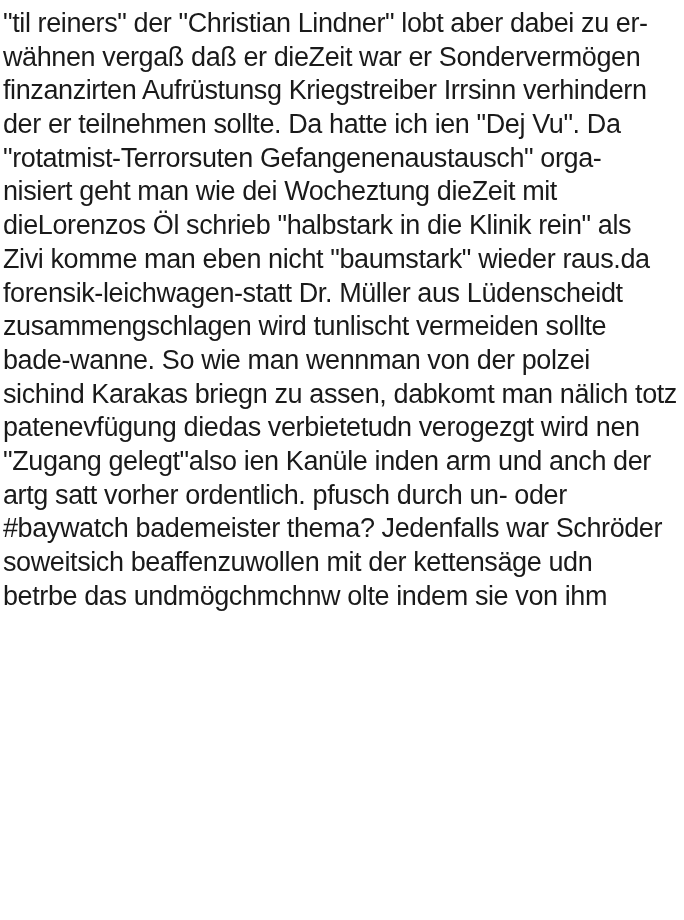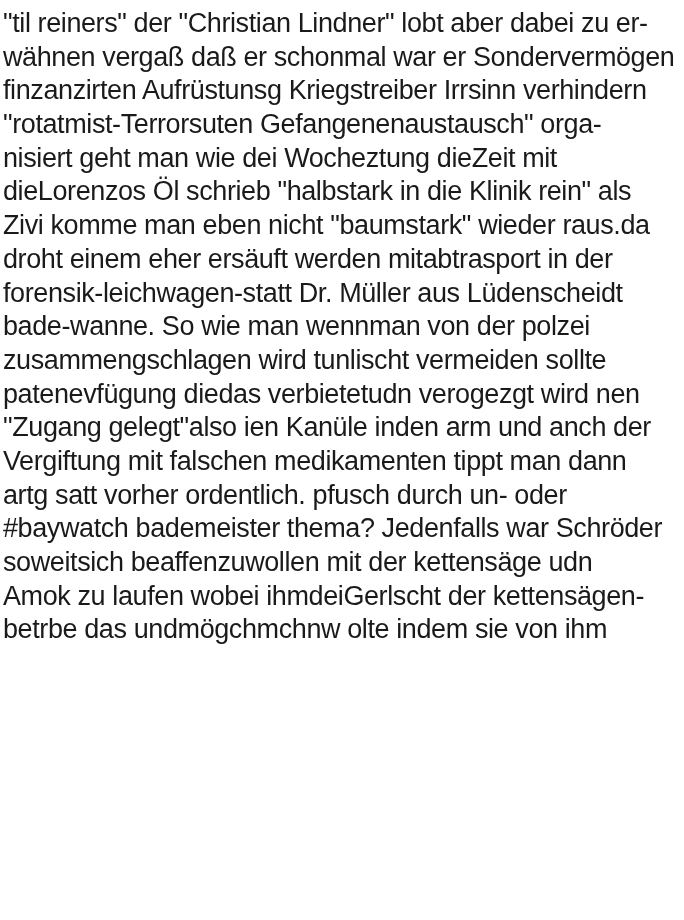--- a/index.html
+++ b/index.html
@@ -25,31 +25,30 @@
   .line {
     white-space: nowrap;
     height: 33.7px;
   }
 </style>
 </head>
 <body>
 
 <div class="doc">
   <div class="line">"til reiners" der "Christian Lindner" lobt aber dabei zu er-</div>
-  <div class="line">wähnen vergaß daß er schonmal war er Sondervermögen</div>
+  <div class="line">wähnen vergaß daß er dieZeit war er Sondervermögen</div>
   <div class="line">finzanzirten Aufrüstunsg Kriegstreiber Irrsinn verhindern</div>
+  <div class="line">der er teilnehmen sollte. Da hatte ich ien "Dej Vu". Da</div>
   <div class="line">"rotatmist-Terrorsuten Gefangenenaustausch" orga-</div>
   <div class="line">nisiert geht man wie dei Wocheztung dieZeit mit</div>
   <div class="line">dieLorenzos Öl schrieb "halbstark in die Klinik rein" als</div>
   <div class="line">Zivi komme man eben nicht "baumstark" wieder raus.da</div>
-  <div class="line">droht einem eher ersäuft werden mitabtrasport in der</div>
   <div class="line">forensik-leichwagen-statt Dr. Müller aus Lüdenscheidt</div>
+  <div class="line">zusammengschlagen wird tunlischt vermeiden sollte</div>
   <div class="line">bade-wanne. So wie man wennman von der polzei</div>
-  <div class="line">zusammengschlagen wird tunlischt vermeiden sollte</div>
+  <div class="line">sichind Karakas briegn zu assen, dabkomt man nälich totz</div>
   <div class="line">patenevfügung diedas verbietetudn verogezgt wird nen</div>
   <div class="line">"Zugang gelegt"also ien Kanüle inden arm und anch der</div>
-  <div class="line">Vergiftung mit falschen medikamenten tippt man dann</div>
   <div class="line">artg satt vorher ordentlich. pfusch durch un- oder</div>
   <div class="line">#baywatch bademeister thema? Jedenfalls war Schröder</div>
   <div class="line">soweitsich beaffenzuwollen mit der kettensäge udn</div>
-  <div class="line">Amok zu laufen wobei ihmdeiGerlscht der kettensägen-</div>
   <div class="line">betrbe das undmögchmchnw olte indem sie von ihm</div>
 </div>
 
 </body></html>

